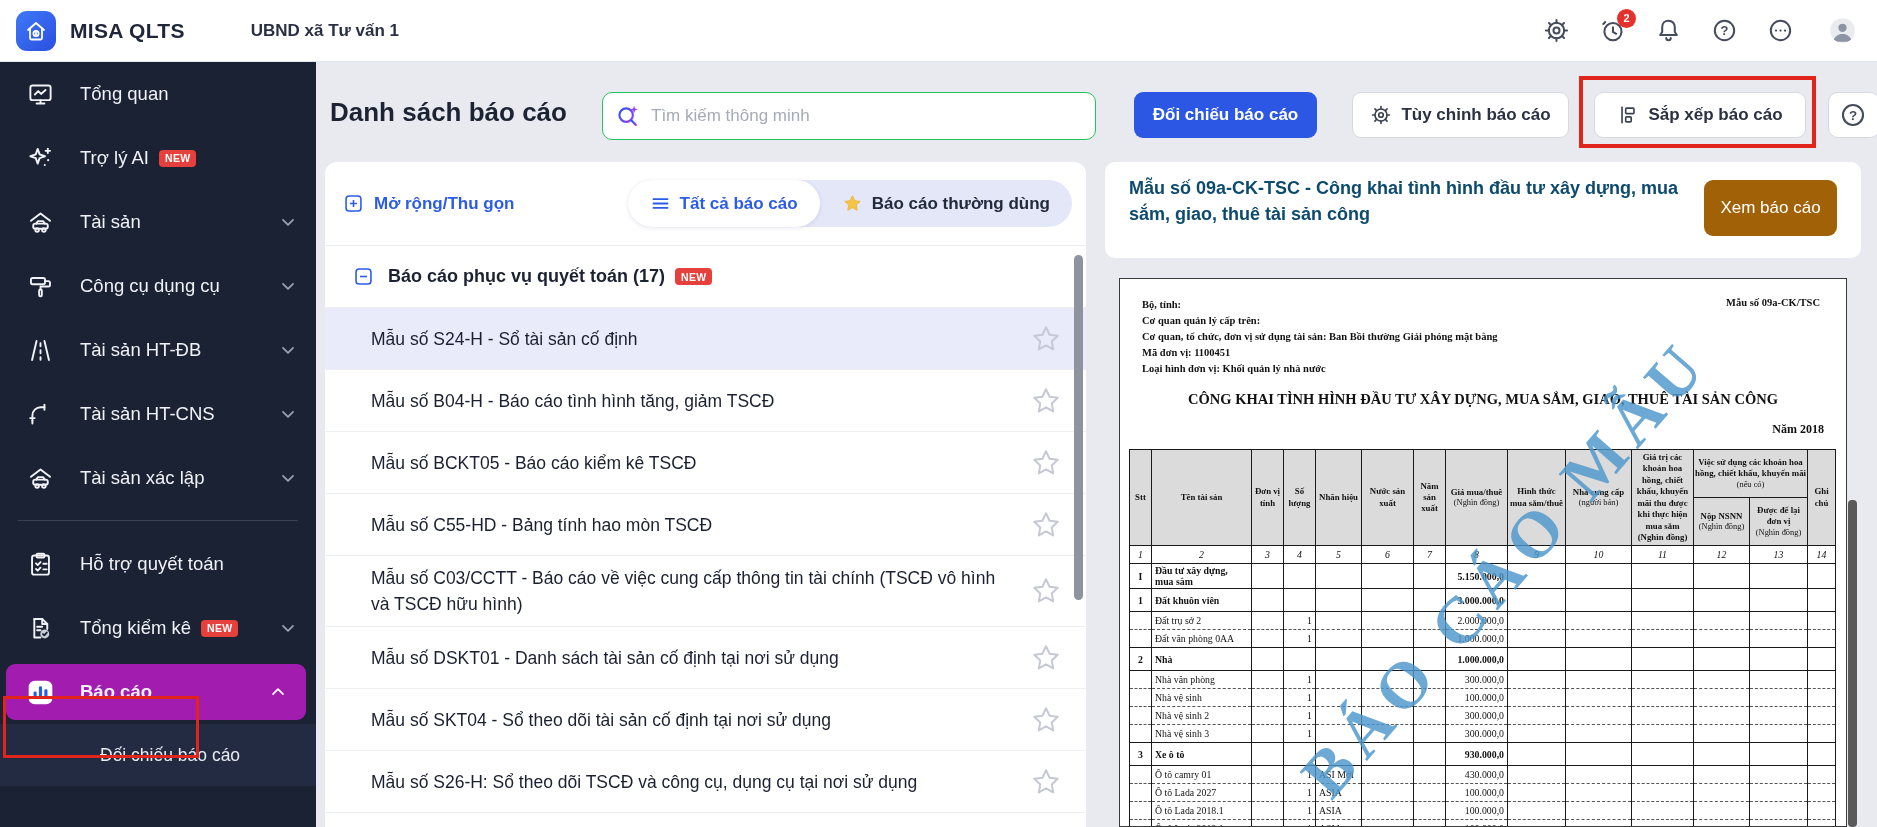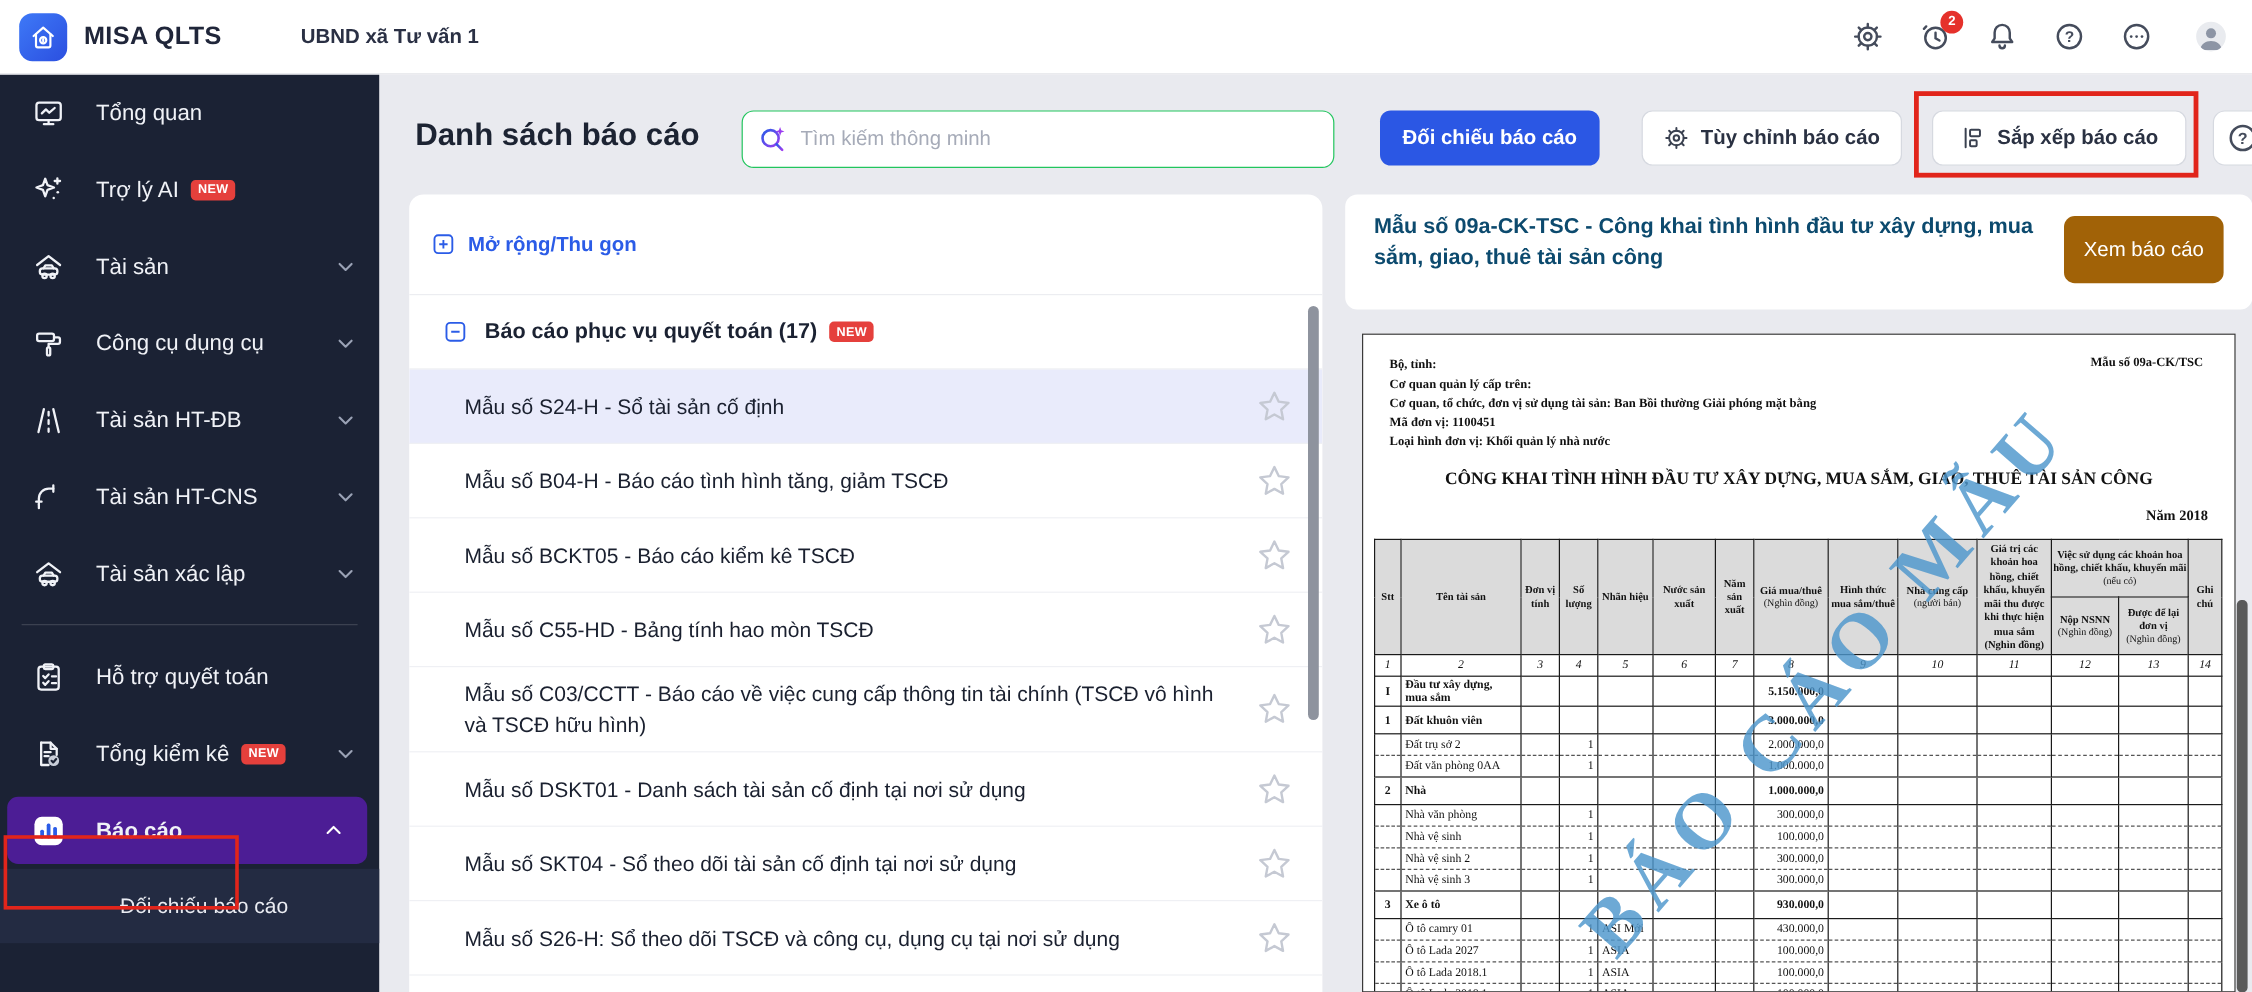--- a/index.html
+++ b/index.html
@@ -22,27 +22,27 @@
   .sidebar { position:absolute; left:0; top:62px; width:316px; height:765px; background:#1B2234; z-index:10; }
   .side-menu { }
   .side-item { height:64px; display:flex; align-items:center; padding:0 18px 0 26px; cursor:pointer; color:#F0F2F7; }
   .s-icon { width:28px; height:28px; flex:0 0 auto; display:flex; align-items:center; justify-content:center; color:#F0F2F7; }
   .s-icon svg { width:27px; height:27px; }
   .s-label { font-size:18.5px; font-weight:500; margin-left:26px; white-space:nowrap; }
   .new-badge { background:#E5403C; color:#fff; font-size:10.5px; font-weight:bold; border-radius:4px; padding:2.5px 6px; margin-left:10px; letter-spacing:.3px; }
   .s-chevron { margin-left:auto; width:20px; height:20px; color:#9AA2B5; display:flex; align-items:center; }
   .s-chevron svg { width:20px; height:20px; }
   .side-divider { border-top:1px solid rgba(255,255,255,.14); margin:10px 18px 11px 18px; }
-  .side-item.active { background:#4c1d95; border-radius:9px; margin:4px 10px 4px 6px; height:56px; padding-left:20px; }
+  .side-item.active { background:#a21caf; border-radius:9px; margin:4px 10px 4px 6px; height:56px; padding-left:20px; }
   .side-item.active .s-label { font-weight:bold; }
   .side-item.active .s-chevron { color:#fff; }
   .side-submenu { height:62px; background:#232B42; display:flex; align-items:center; padding-left:100px; color:#EAECF2; font-size:17.5px; cursor:pointer; }
 
   
-  .main { position:absolute; left:316px; top:62px; width:1561px; height:562px; }
+  .main { position:absolute; left:300px; top:62px; width:1561px; height:562px; }
   .page-title { position:absolute; left:30px; top:35px; font-size:26px; font-weight:bold; color:#1C2332; }
   .search-box { position:absolute; left:302px; top:30px; width:494px; height:48px; background:#fff; border:1px solid #22c55e; border-radius:10px; display:flex; align-items:center; padding:0 12px; }
   .search-box svg { width:26px; height:26px; flex:0 0 auto; }
   .search-box input { border:none; outline:none; flex:1; margin-left:10px; font-size:17px; font-family:"Liberation Sans",sans-serif; color:#30384A; background:transparent; }
   .search-box input::placeholder { color:#A6ABB8; }
 
   .btn { position:absolute; top:30px; height:46px; border-radius:9px; display:flex; align-items:center; justify-content:center; gap:9px; font-size:17px; font-weight:600; cursor:pointer; }
   .btn svg { width:22px; height:22px; }
   .btn-primary { background:#2B57E4; color:#fff; border:none; }
   .btn-light { background:#fff; color:#2A3142; border:1px solid #D6D9E0; }
@@ -377,20 +377,34 @@
 
   <section class="list-panel">
     <div class="list-toolbar">
       <span class="expand-link">
         <svg viewBox="0 0 24 24" fill="none" stroke="#2B5CE7" stroke-width="1.8">
             <rect x="3.5" y="3.5" width="17" height="17" rx="3.5"></rect>
             <path d="M12 8v8M8 12h8"></path>
           </svg>
         <span>Mở rộng/Thu gọn</span>
       </span>
+      <div class="tabs-pill">
+        <div class="tab active">
+          <svg viewBox="0 0 24 24" fill="none" stroke="#2B5CE7" stroke-width="2.1" stroke-linecap="round">
+              <path d="M4 7h16M4 12h16M4 17h16"></path>
+            </svg>
+          <span>Tất cả báo cáo</span>
+        </div>
+        <div class="tab inactive">
+          <svg viewBox="0 0 24 24">
+              <path d="M12 3.2l2.7 5.6 6.1.8-4.5 4.2 1.1 6-5.4-3-5.4 3 1.1-6L3.2 9.6l6.1-.8z" fill="#F6C445" stroke="#EDB43C" stroke-width="1"></path>
+            </svg>
+          <span>Báo cáo thường dùng</span>
+        </div>
+      </div>
     </div>
 
     <div class="group-row">
       <svg viewBox="0 0 24 24" fill="none" stroke="#2B5CE7" stroke-width="1.8">
           <rect x="3.5" y="3.5" width="17" height="17" rx="3.5"></rect>
           <path d="M8 12h8"></path>
         </svg>
       <span class="group-label">Báo cáo phục vụ quyết toán (17)</span>
       <span class="new-badge">NEW</span>
     </div>

